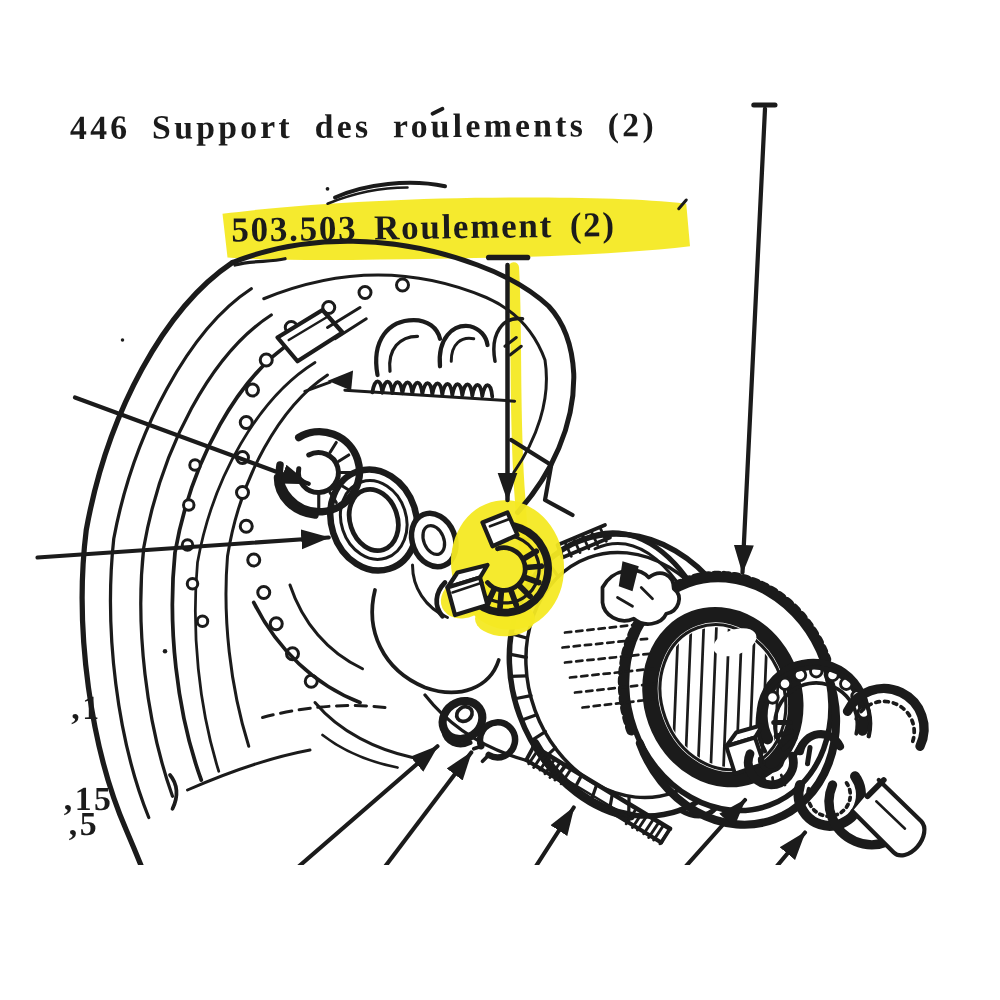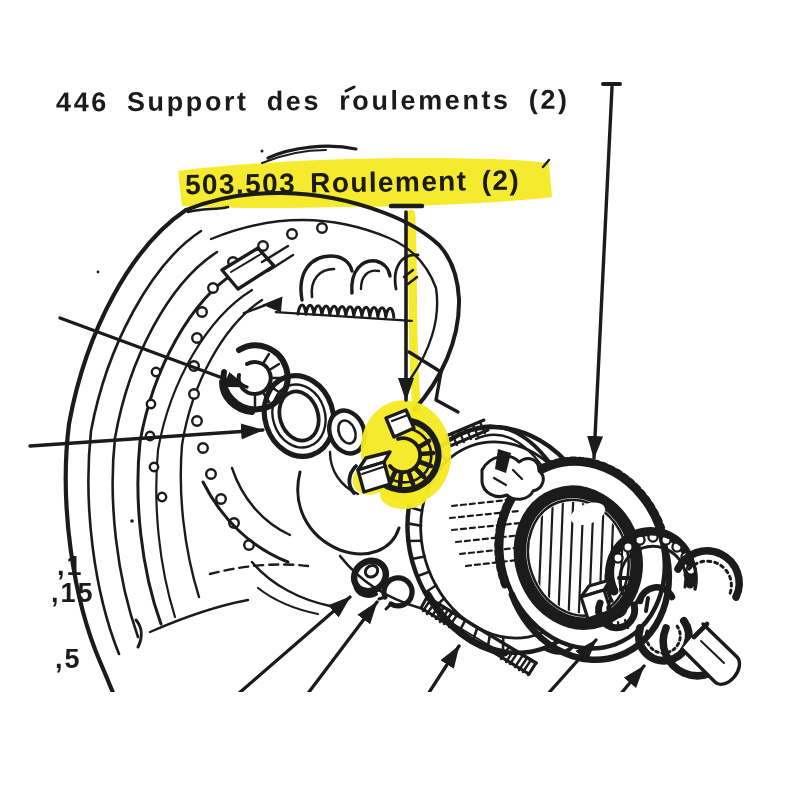--- a/index.html
+++ b/index.html
@@ -1,30 +1,30 @@
 <!DOCTYPE html>
 <html style="--bg: #ffffff; --ink: #1b1b1b; --hl: #f4e923;"><head>
 <meta charset="utf-8">
 <style>
   :root{ --bg:#ffffff; --ink:#1b1b1b; --hl:#f4e923; }
   html,body{margin:0;padding:0;background:#fff;}
   .stage{position:relative;width:800px;height:692px;background:var(--bg);overflow:hidden;
-         font-family:Liberation Sans, sans-serif;border-radius:21px;}
+         font-family:Liberation Serif, serif;border-radius:21px;}
   .stage svg{position:absolute;left:0;top:0;}
   .ink{stroke:var(--ink);fill:none;stroke-linecap:round;stroke-linejoin:round;}
   .wf{fill:#ffffff;}
   .if{fill:var(--ink);stroke:none;}
   .hlf{fill:var(--hl);stroke:none;opacity:.95;}
   .hls{stroke:var(--hl);fill:none;stroke-linecap:round;opacity:.95;}
   .lbl{position:absolute;color:var(--ink);font-weight:700;white-space:nowrap;z-index:5;}
   #topLabel{left:56px;top:86px;font-size:27px;letter-spacing:2.6px;word-spacing:8px;transform:rotate(-0.3deg);}
   #hlLabel{left:185px;top:167px;font-size:28px;letter-spacing:1.4px;word-spacing:5px;transform:rotate(-0.8deg);}
   .frag{position:absolute;color:var(--ink);font-weight:700;font-size:27px;letter-spacing:2px;z-index:5;}
   #frag1{left:57px;top:551px;}
-  #frag2{left:51px;top:578px;}
+  #frag2{left:51px;top:624px;}
   #frag3{left:55px;top:644px;}
 </style>
 </head>
 <body>
 
 <div class="stage">
 
 <svg width="800" height="800" viewBox="0 0 800 800">
   <defs>
     <marker id="ah" markerUnits="userSpaceOnUse" markerWidth="24" markerHeight="18" refX="22" refY="9" orient="auto">

